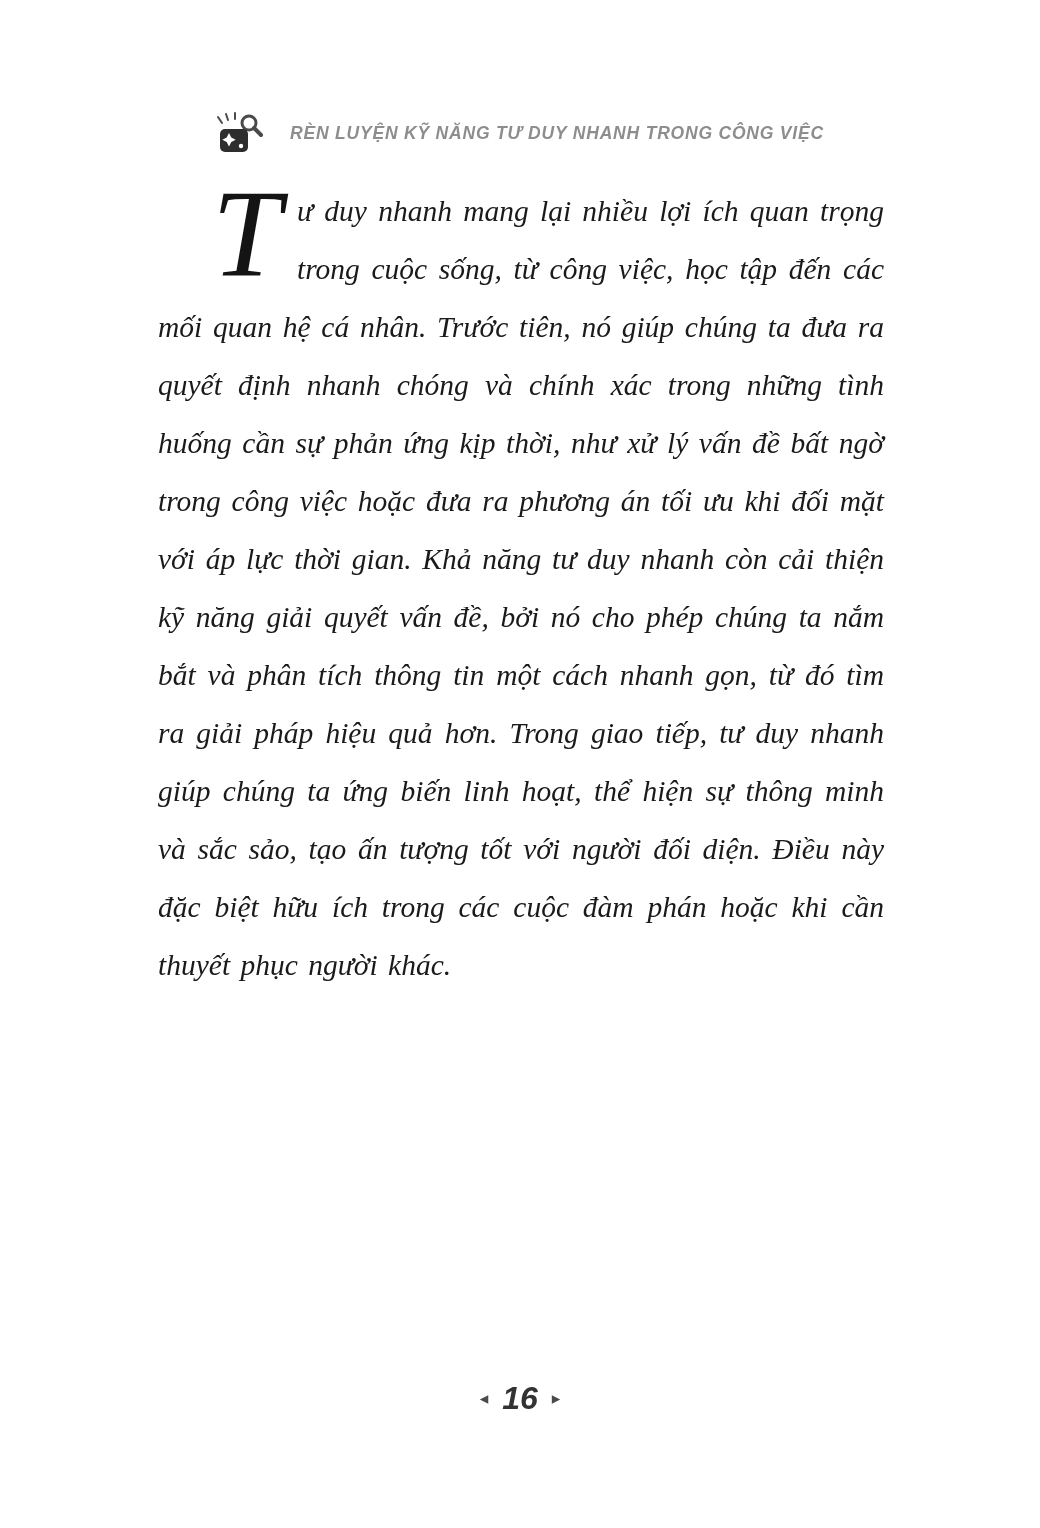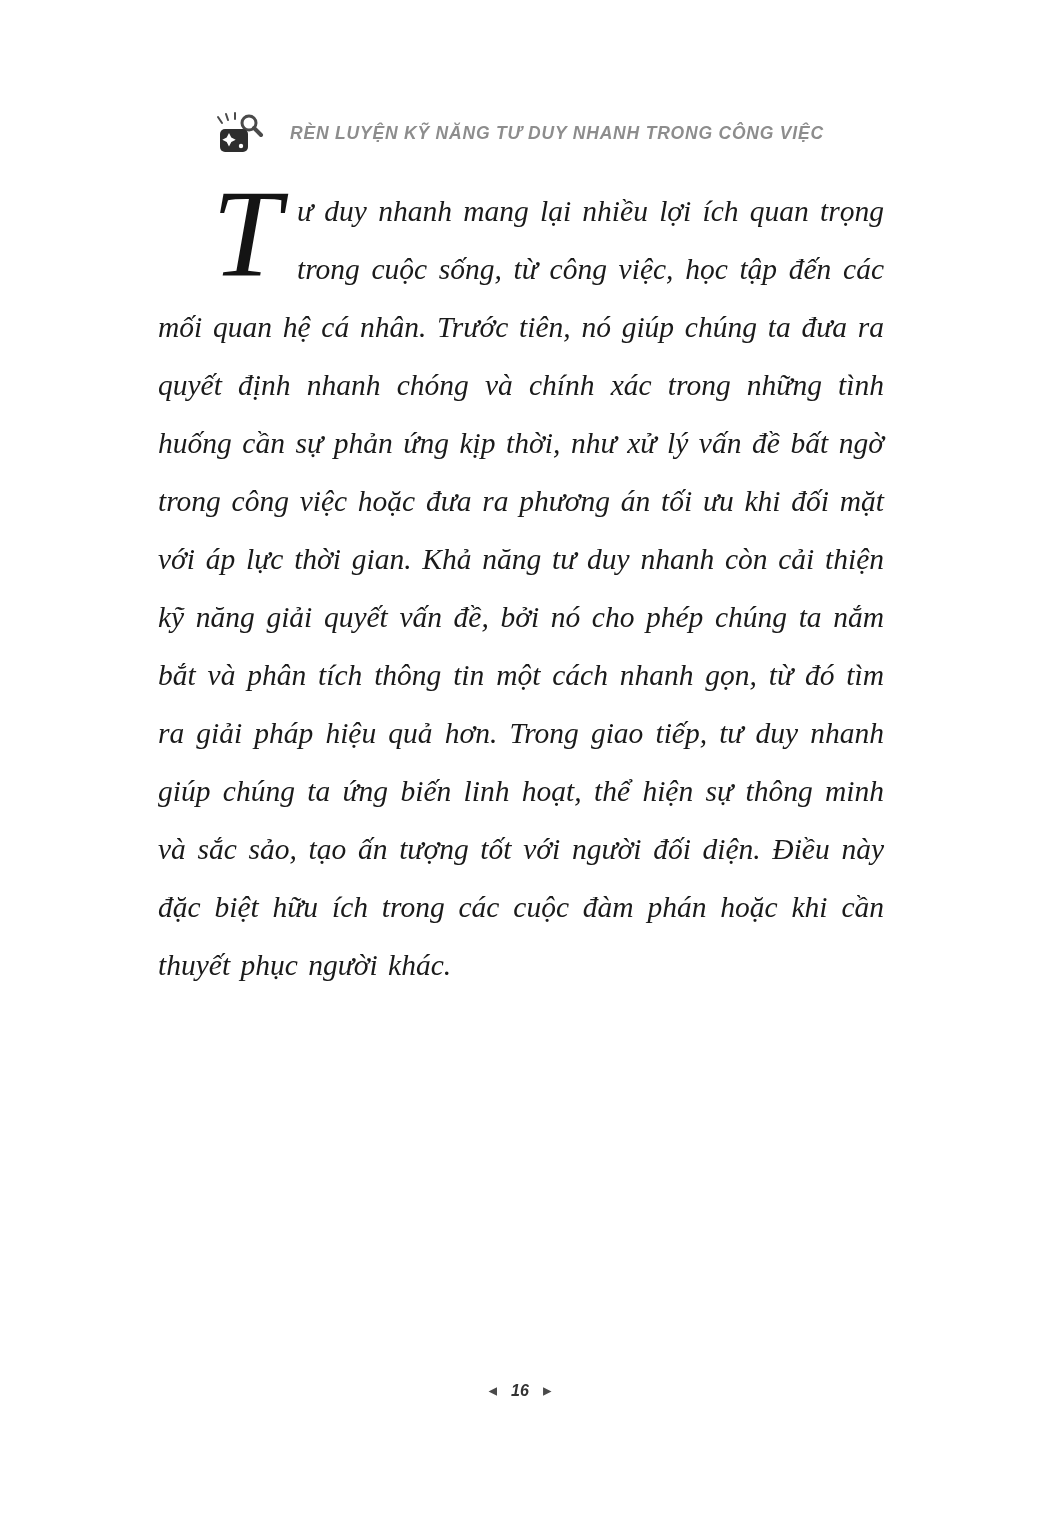--- a/index.html
+++ b/index.html
@@ -88,21 +88,21 @@
   }
   .footer .arrow {
     font-family: "DejaVu Sans", sans-serif;
     font-size: 17px;
     color: #4a4a4a;
     line-height: 1;
   }
   .footer .pagenum {
     font-family: "Liberation Sans", "DejaVu Sans", sans-serif;
     font-weight: bold;
-    font-size: 16px;
+    font-size: 32px;
     color: #333333;
     line-height: 1;
   }
 </style>
 </head>
 <body>
 
 <div class="page">
 
   <div class="header">

